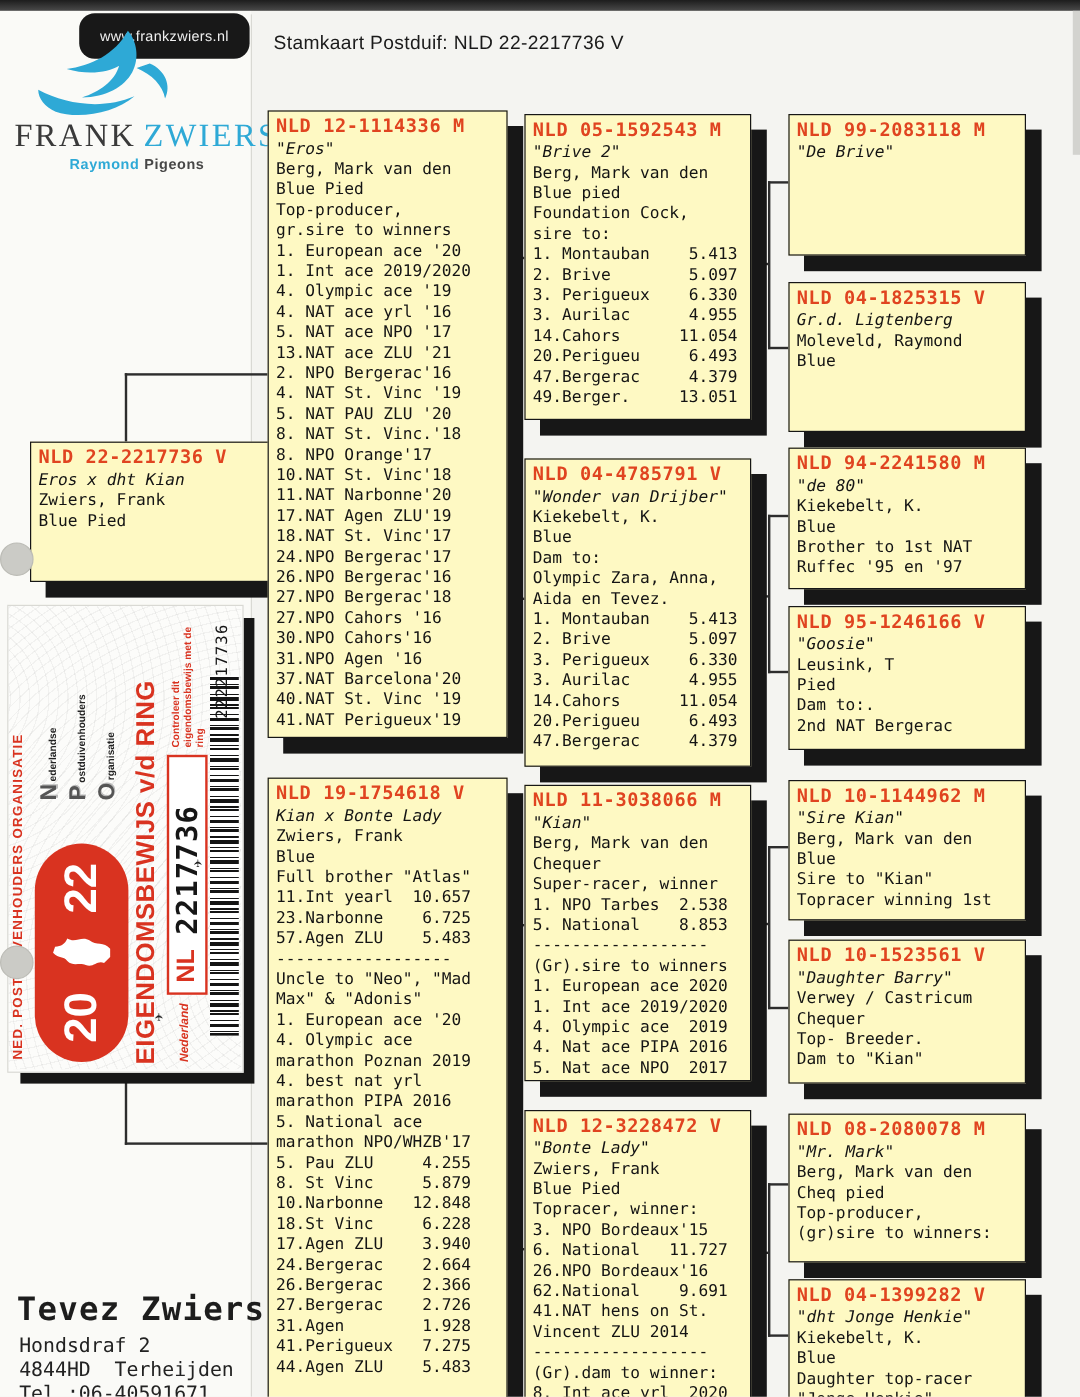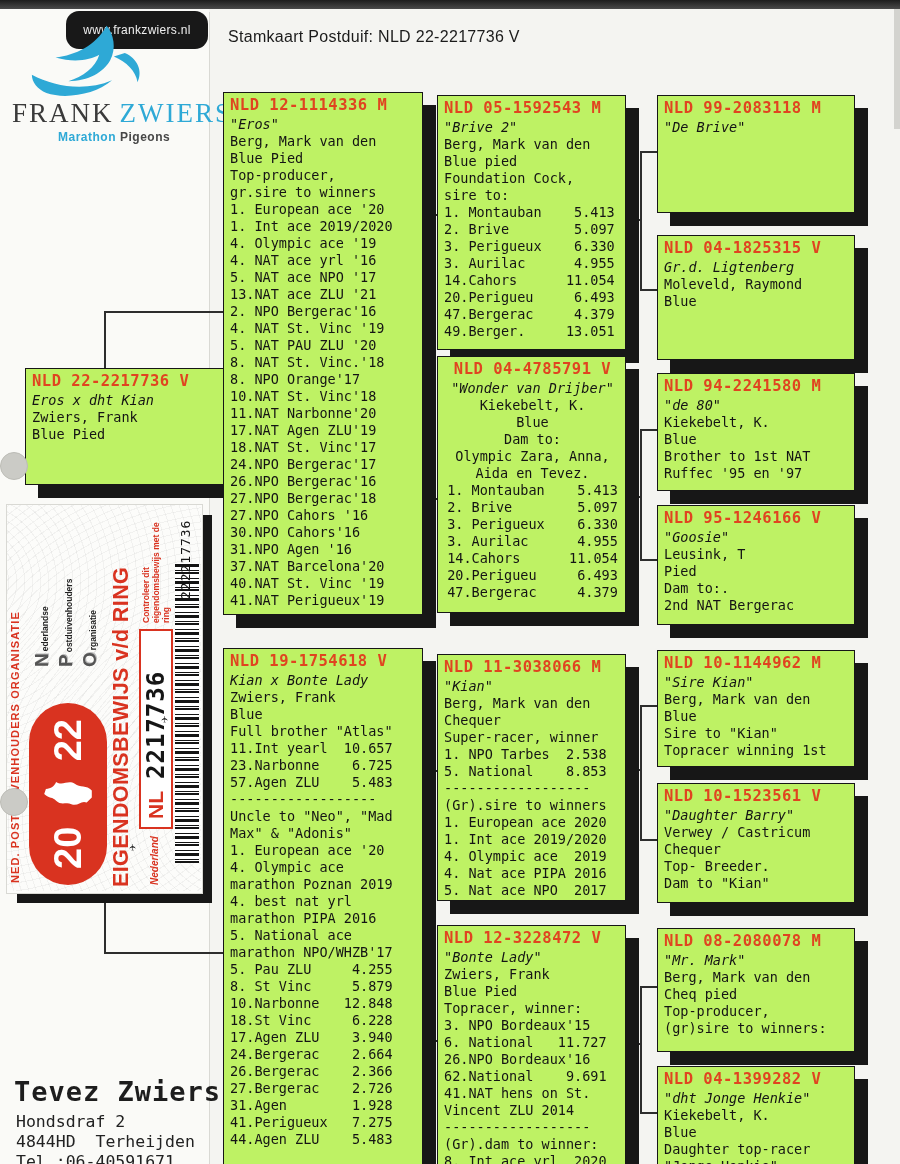--- a/index.html
+++ b/index.html
@@ -18,31 +18,31 @@
   .brand{position:absolute;left:12px;top:98px;width:200px;font-family:"Liberation Serif",serif;
          font-size:27px;letter-spacing:2px;white-space:nowrap;}
   .brand .first{color:#3a3a3a;} .brand .second{color:#2ea9d6;margin-left:6px;}
   .tagline{position:absolute;left:58px;top:130px;font-family:"Liberation Sans",sans-serif;
            font-size:12px;font-weight:bold;letter-spacing:.5px;}
   .tagline .first{color:#2ea9d6;} .tagline .second{color:#474747;margin-left:4px;}
   .doctitle{position:absolute;left:228px;top:28px;font-family:"Liberation Sans",sans-serif;
             font-size:16px;color:#1b1b1b;letter-spacing:.3px;}
 
   
-  .pbox{position:absolute;background:#bef264;border:1.5px solid #161616;
+  .pbox{position:absolute;background:#fef9c3;border:1.5px solid #161616;
         box-shadow:13px 13px 0 #171717;padding:2px 4px 2px 6px;overflow:hidden;}
   .ring{color:#e04420;font-weight:bold;font-size:15.5px;line-height:21px;letter-spacing:.5px;white-space:pre;}
   .pname{font-style:italic;font-size:13.5px;line-height:17px;white-space:pre;}
   .plines{font-size:13.5px;line-height:17px;white-space:pre;}
 
   #box-subject{left:25px;top:368px;width:196px;height:111px;}
   #box-eros{left:223px;top:92px;width:188px;height:517px;}
   #box-kianxbonte{left:223px;top:648px;width:188px;height:513px;}
   #box-brive2{left:437px;top:95px;width:177px;height:249px;}
-  #box-wonder{left:437px;top:356px;width:177px;height:251px;text-align:center;}
+  #box-wonder{left:437px;top:382px;width:177px;height:251px;}
   #box-kian{left:437px;top:654px;width:177px;height:241px;}
   #box-bontelady{left:437px;top:925px;width:177px;height:236px;}
   #box-debrive{left:657px;top:95px;width:186px;height:112px;}
   #box-ligtenberg{left:657px;top:235px;width:186px;height:119px;}
   #box-de80{left:657px;top:373px;width:186px;height:112px;}
   #box-goosie{left:657px;top:505px;width:186px;height:114px;}
   #box-sirekian{left:657px;top:650px;width:186px;height:111px;}
   #box-daughterbarry{left:657px;top:783px;width:186px;height:114px;}
   #box-mrmark{left:657px;top:928px;width:186px;height:118px;}
   #box-jongehenkie{left:657px;top:1066px;width:186px;height:97px;}
@@ -104,21 +104,21 @@
 </div>
 <svg class="birdlogo" viewBox="0 0 220 90">
   <path d="M98 4 C86 26 64 36 42 39 C62 45 80 42 90 36 C86 50 72 60 56 65 C78 65 95 55 102 42 C109 29 106 13 98 4 Z" fill="#2ea9d6"></path>
   <path d="M106 38 C120 44 130 54 132 66 C138 54 132 40 118 34 Z" fill="#2ea9d6"></path>
   <path d="M16 58 C42 72 76 76 104 64 C86 80 52 85 32 78 C22 74 16 66 16 58 Z" fill="#2ea9d6"></path>
 </svg>
 <div class="brand">
   <span class="first">FRANK</span><span class="second">ZWIERS</span>
 </div>
 <div class="tagline">
-  <span class="first">Marathon</span><span class="second">Pigeons</span>
+  <span class="first">Raymond</span><span class="second">Pigeons</span>
 </div>
 <div class="doctitle">Stamkaart Postduif: NLD 22-2217736 V</div>
 
 <div class="hline" style="left:104px;top:311px;width:119px;"></div>
 <div class="vline" style="left:104px;top:311px;height:57px;"></div>
 <div class="vline" style="left:104px;top:894px;height:60px;"></div>
 <div class="hline" style="left:104px;top:952px;width:119px;"></div>
 
 <div class="vline" style="left:429px;top:214px;height:286px;"></div>
 <div class="hline" style="left:429px;top:214px;width:8px;"></div>

